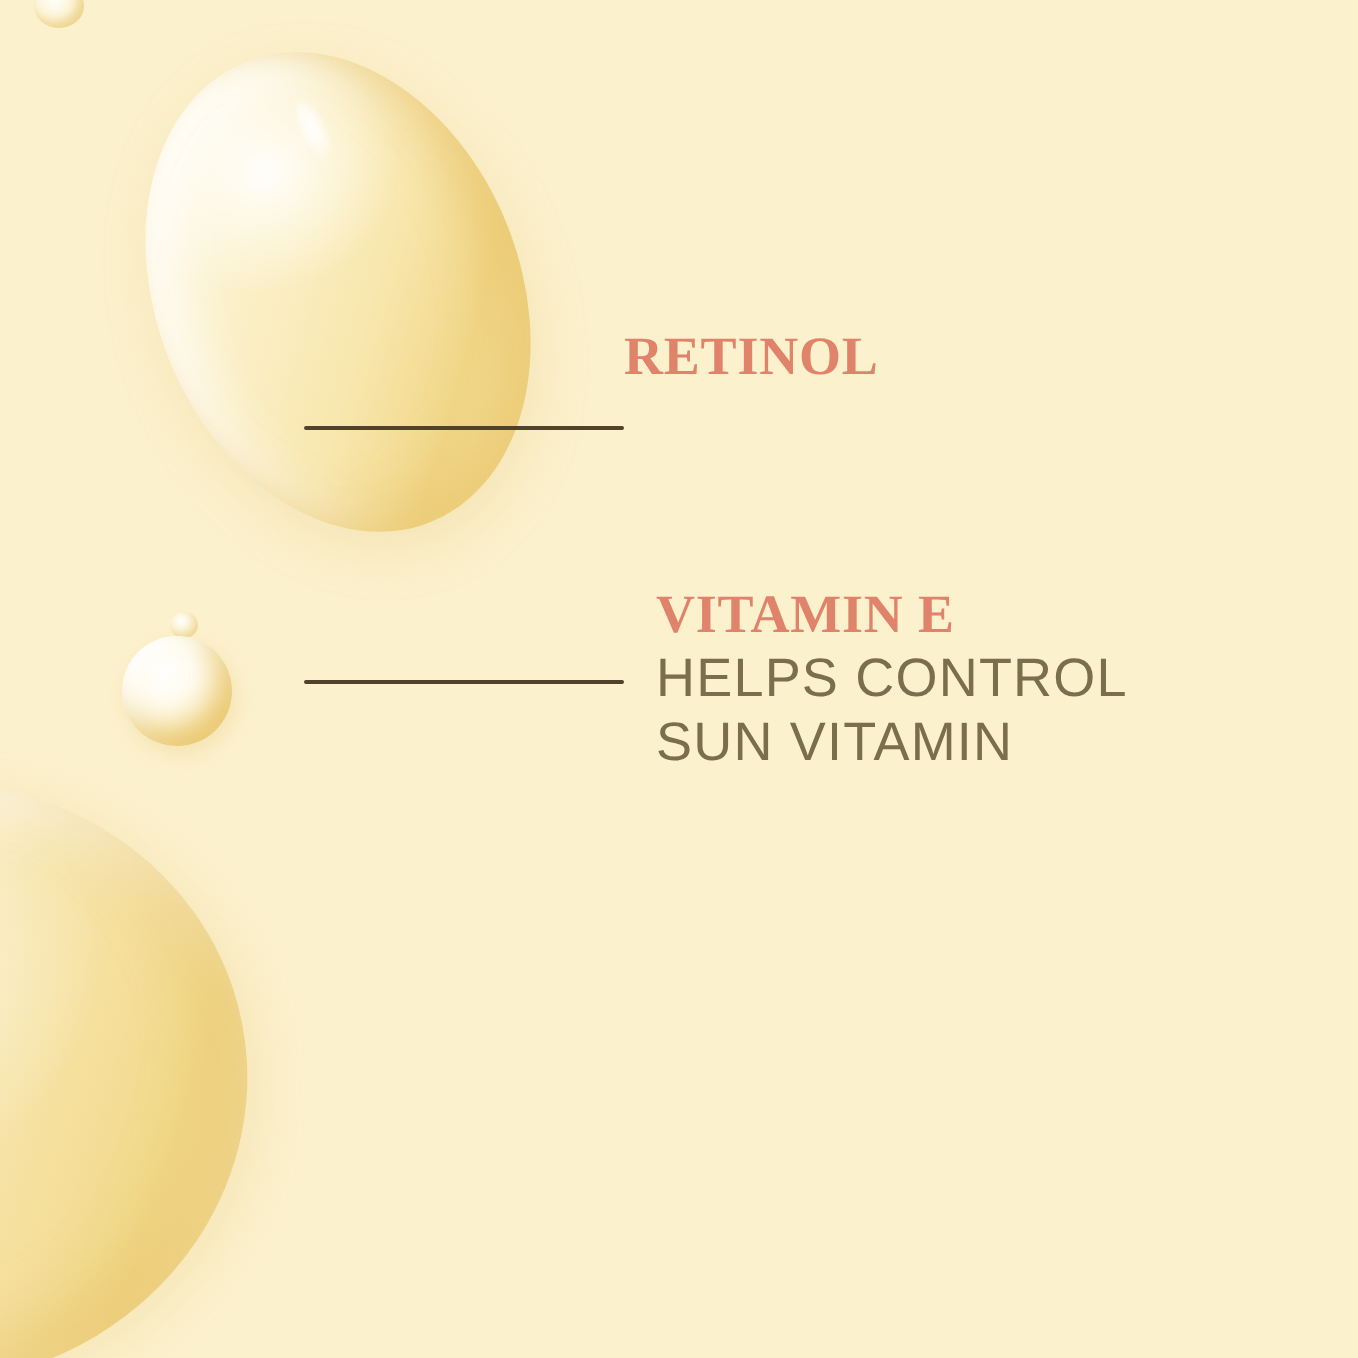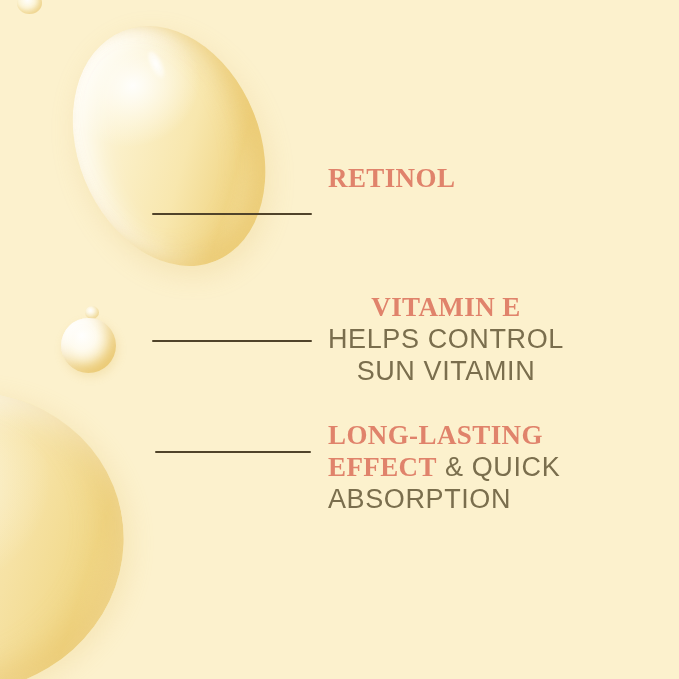--- a/index.html
+++ b/index.html
@@ -208,23 +208,23 @@
   .inline-body {
     font-family: "Liberation Sans", sans-serif;
     font-weight: 300;
     letter-spacing: 0.6px;
     color: #7a6e4d;
   }
 
   
   #benefit-retinol { left: 152px; top: 163px; }
   #benefit-retinol .rule { width: 160px; margin-top: 50px; }
-  #benefit-retinol .benefit-text { margin-left: 16px; }
-
-  #benefit-vitamin-e { left: 152px; top: 292px; text-align: center; }
+  #benefit-retinol .benefit-text { }
+
+  #benefit-vitamin-e { left: 152px; top: 292px; }
   #benefit-vitamin-e .rule { width: 160px; margin-top: 48px; }
   #benefit-vitamin-e .benefit-text { margin-left: 16px; }
 
   #benefit-long-lasting { left: 155px; top: 420px; }
   #benefit-long-lasting .rule { width: 156px; margin-top: 31px; }
   #benefit-long-lasting .benefit-text { margin-left: 17px; }
 </style>
 </head>
 <body style="background: rgb(252, 241, 205);">
 
@@ -254,23 +254,15 @@
 
     <div class="benefit" id="benefit-vitamin-e">
       <div class="rule"></div>
       <div class="benefit-text">
         <span class="headline">VITAMIN E</span>
         <span class="body-line">HELPS CONTROL</span>
         <span class="body-line">SUN VITAMIN</span>
       </div>
     </div>
 
-    <div class="benefit" id="benefit-long-lasting">
-      <div class="rule"></div>
-      <div class="benefit-text">
-        <span class="headline">LONG-LASTING</span>
-        <span class="body-line"><span class="inline-headline">EFFECT</span><span class="inline-body"> &amp; QUICK</span></span>
-        <span class="body-line">ABSORPTION</span>
-      </div>
-    </div>
 
   </div>
 </div>
 
 </body></html>

